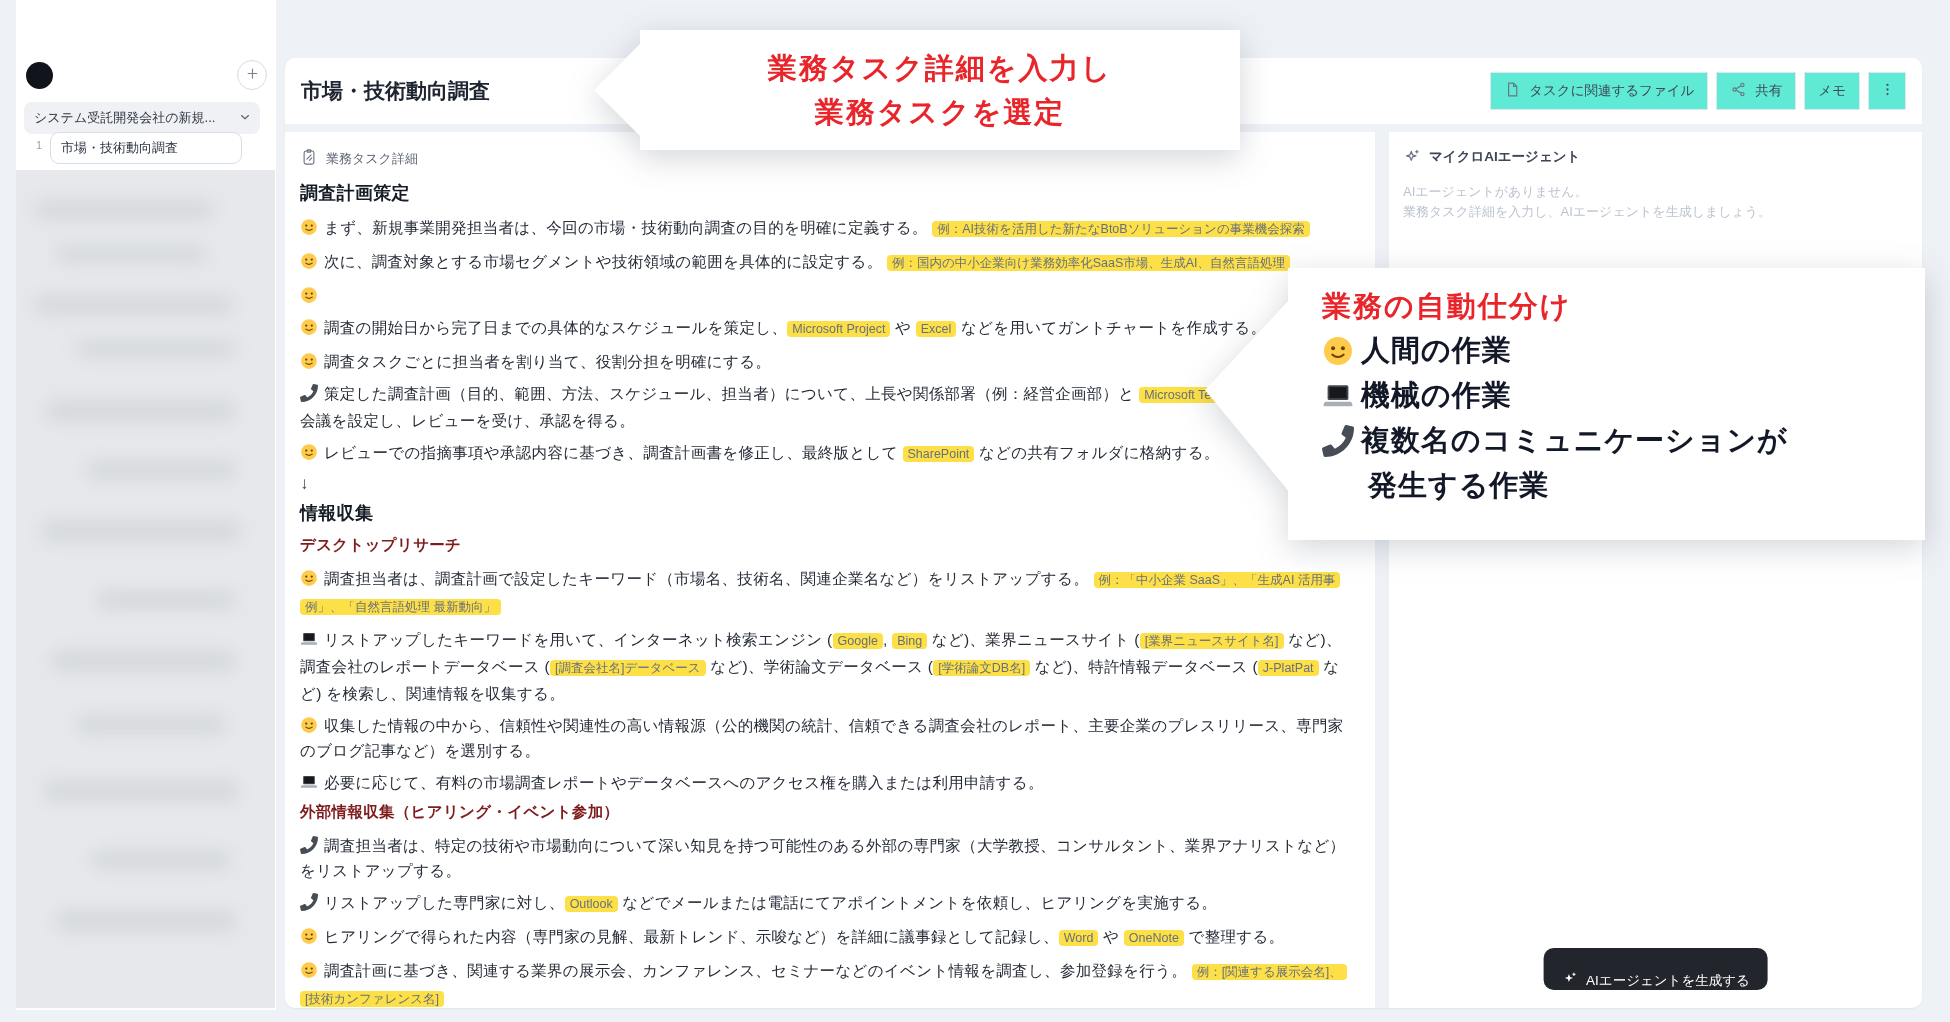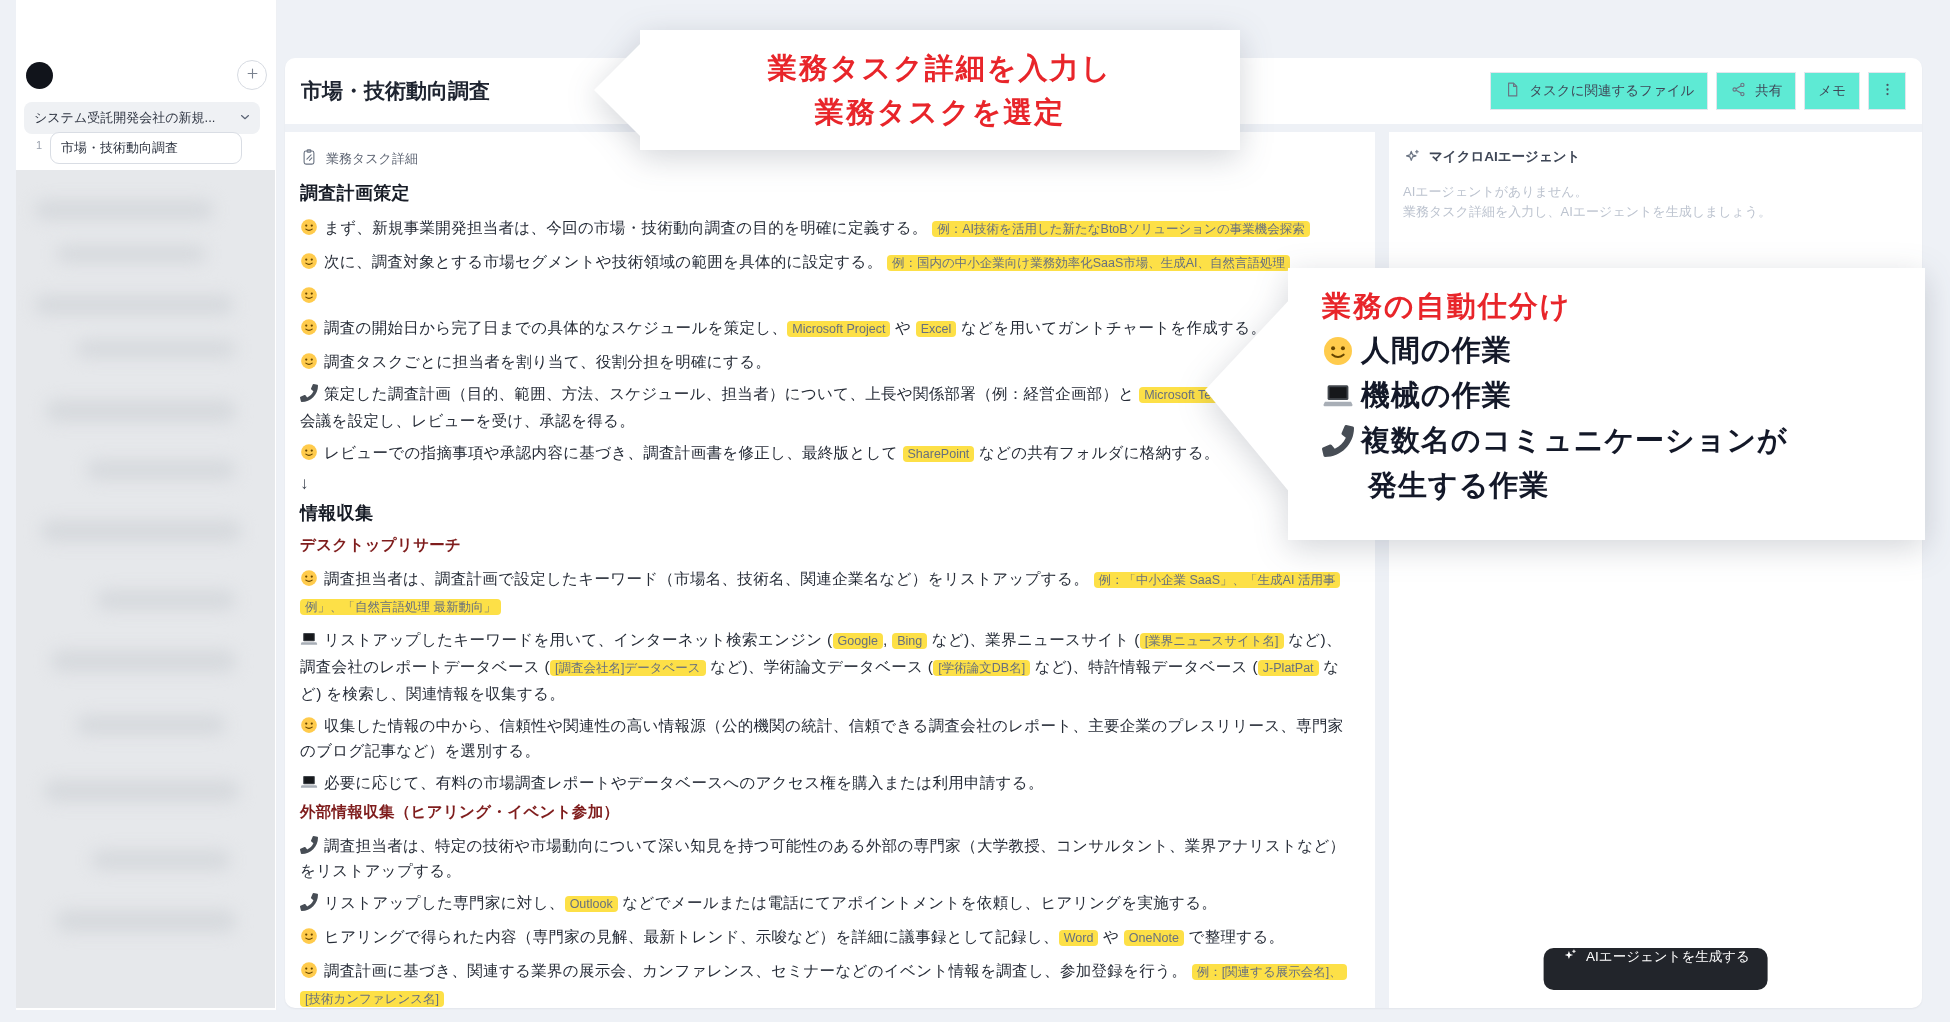--- a/index.html
+++ b/index.html
@@ -38,21 +38,21 @@
   .doc-h3{font-size:15.5px;font-weight:700;color:#7f1d1d;margin:2px 0 10px;letter-spacing:.3px;}
   .doc-item{font-size:15.5px;line-height:25px;letter-spacing:.3px;color:#272d38;margin:0 0 7px;}
   .chip{background:#fde047;color:#68707e;font-size:12.5px;letter-spacing:0;padding:1px 5px;border-radius:4px;box-decoration-break:clone;-webkit-box-decoration-break:clone;}
   .doc-arrow{font-size:17px;color:#3c434f;margin:0 0 7px;}
   .emo{display:inline-block;width:18px;height:18px;vertical-align:-3px;margin-right:6px;}
   .emo svg{width:100%;height:100%;display:block;}
   
   .ai-head{display:flex;gap:8px;font-size:13.5px;font-weight:700;color:#3e4656;}
   .ai-head svg{width:18px;height:18px;}
   .ai-empty{margin-top:13px;font-size:13px;line-height:20px;color:#bcc3cf;}
-  .ai-generate{position:absolute;left:50%;transform:translateX(-50%);bottom:18px;height:42px;background:#22252b;color:#fff;border:none;border-radius:10px;display:flex;align-items:flex-start;gap:9px;padding:0 18px;font-size:13.5px;cursor:pointer;white-space:nowrap;}
+  .ai-generate{position:absolute;left:50%;transform:translateX(-50%);bottom:18px;height:42px;background:#22252b;color:#fff;border:none;border-radius:10px;display:flex;align-items:flex-end;gap:9px;padding:0 18px;font-size:13.5px;cursor:pointer;white-space:nowrap;}
   .ai-generate svg{width:16px;height:16px;}
   
   .callout{position:absolute;filter:drop-shadow(0 8px 16px rgba(40,50,70,.20));}
   .co1{left:594px;top:30px;width:646px;height:120px;}
   .co1-tip{position:absolute;left:0;top:12px;width:48px;height:96px;background:#fff;clip-path:polygon(100% 0,0 50%,100% 100%);}
   .co1-body{position:absolute;left:46px;top:0;width:600px;height:120px;background:#fff;display:flex;flex-direction:column;align-items:center;justify-content:center;}
   .co1-line{font-size:29px;font-weight:800;color:#e8252a;letter-spacing:2px;line-height:44px;}
   .co2{left:1205px;top:268px;width:720px;height:272px;}
   .co2-tip{position:absolute;left:0;top:30px;width:86px;height:196px;background:#fff;clip-path:polygon(100% 0,0 47%,100% 100%);}
   .co2-body{position:absolute;left:83px;top:0;width:637px;height:272px;background:#fff;padding:16px 0 0 34px;box-sizing:border-box;}

